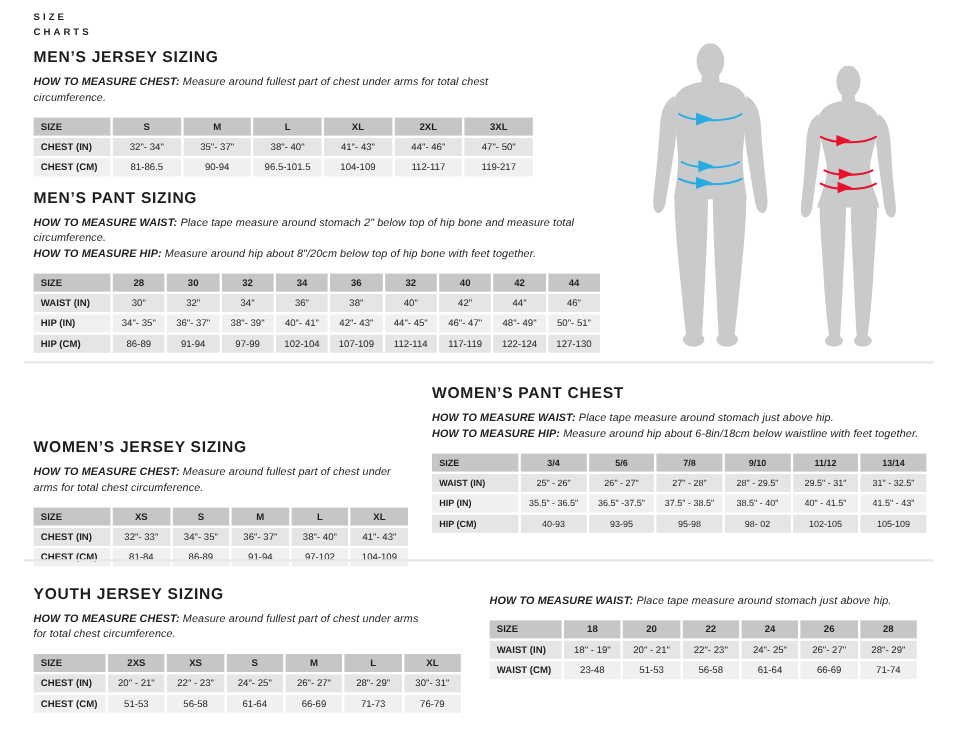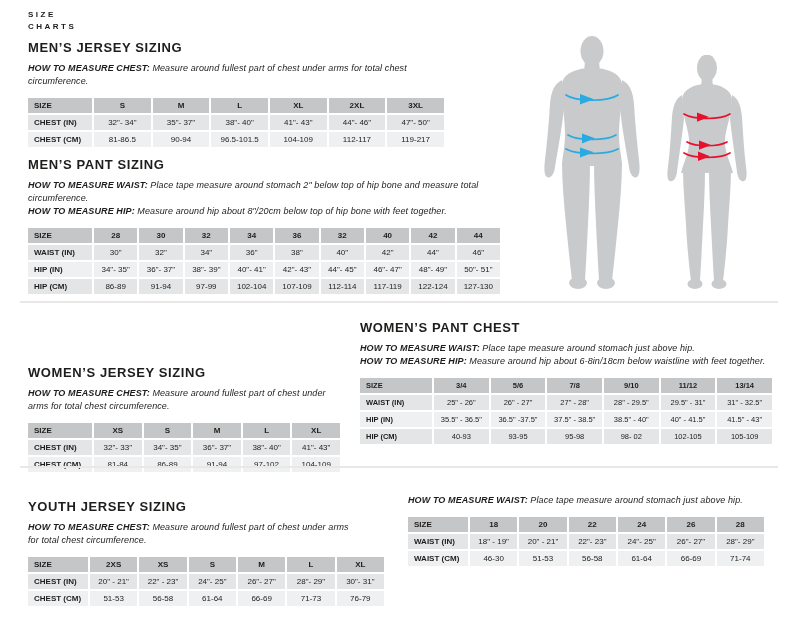--- a/index.html
+++ b/index.html
@@ -46,21 +46,21 @@
   .size-table .label-col{width:64px;text-align:left;padding-left:6px;font-weight:bold;}
   .sec-mens-jersey{left:28px;top:40px;width:420px;}
   .sec-mens-jersey .size-table{width:420px;}
   .sec-mens-pant{left:28px;top:157px;width:476px;}
   .sec-mens-pant .size-table{width:476px;}
   .sec-womens-jersey{left:28px;top:320px;width:316px;margin-top:45px;}
   .sec-womens-jersey .size-table{width:316px;}
   .sec-womens-pant{left:360px;top:320px;width:416px;}
   .sec-womens-pant .size-table{width:416px;font-size:7.5px;}
   .sec-womens-pant .label-col{width:72px;}
-  .sec-youth-jersey{left:28px;top:487px;width:360px;margin-top:12px;}
+  .sec-youth-jersey{left:28px;top:487px;width:360px;}
   .sec-youth-jersey .size-table{width:360px;}
   .sec-youth-jersey .howto,.sec-womens-jersey .howto{max-width:330px;}
   .sec-youth-pant{left:408px;top:487px;width:360px;}
   .sec-youth-pant .size-table{width:360px;}
   .sec-youth-jersey .label-col,.sec-youth-pant .label-col{width:60px;}
   .divider{position:absolute;left:20px;width:758px;height:2px;background:var(--divider);}
   .divider-1{top:301px;}
   .divider-2{top:466px;}
   .figures{position:absolute;left:536px;top:36px;width:236px;height:260px;}
   .fig{position:absolute;}
@@ -363,21 +363,21 @@
           <th class="label-col">WAIST (IN)</th>
           <td>18" - 19"</td>
           <td>20" - 21"</td>
           <td>22"- 23"</td>
           <td>24"- 25"</td>
           <td>26"- 27"</td>
           <td>28"- 29"</td>
         </tr>
         <tr>
           <th class="label-col">WAIST (CM)</th>
-          <td>46-30</td>
+          <td>23-48</td>
           <td>51-53</td>
           <td>56-58</td>
           <td>61-64</td>
           <td>66-69</td>
           <td>71-74</td>
         </tr>
       </tbody>
     </table>
 </div>
 

